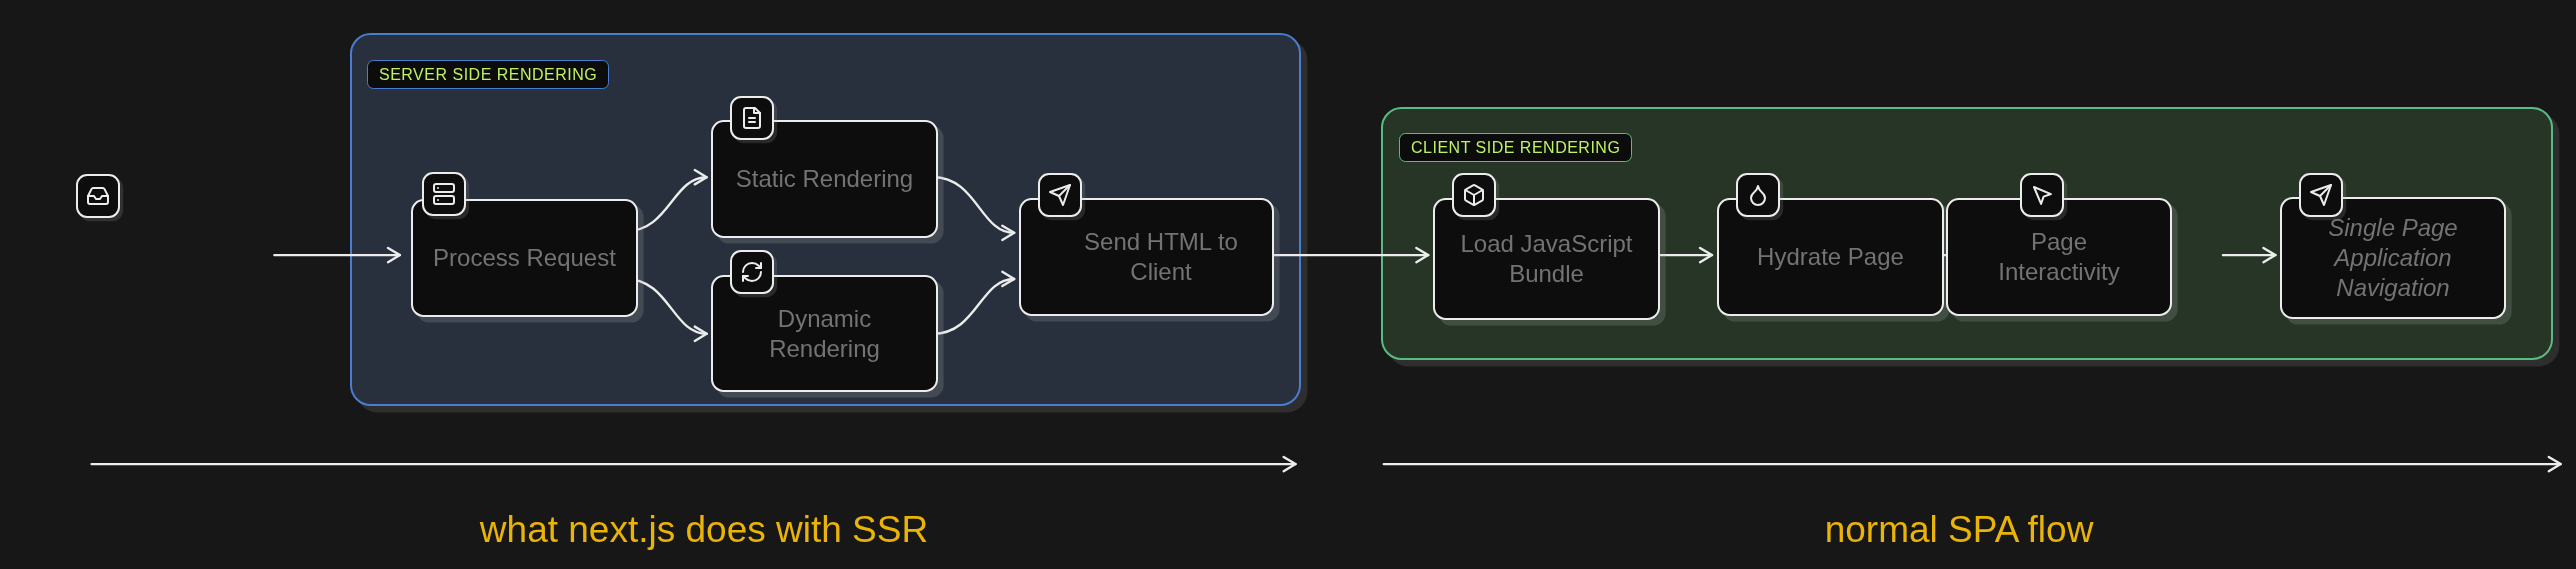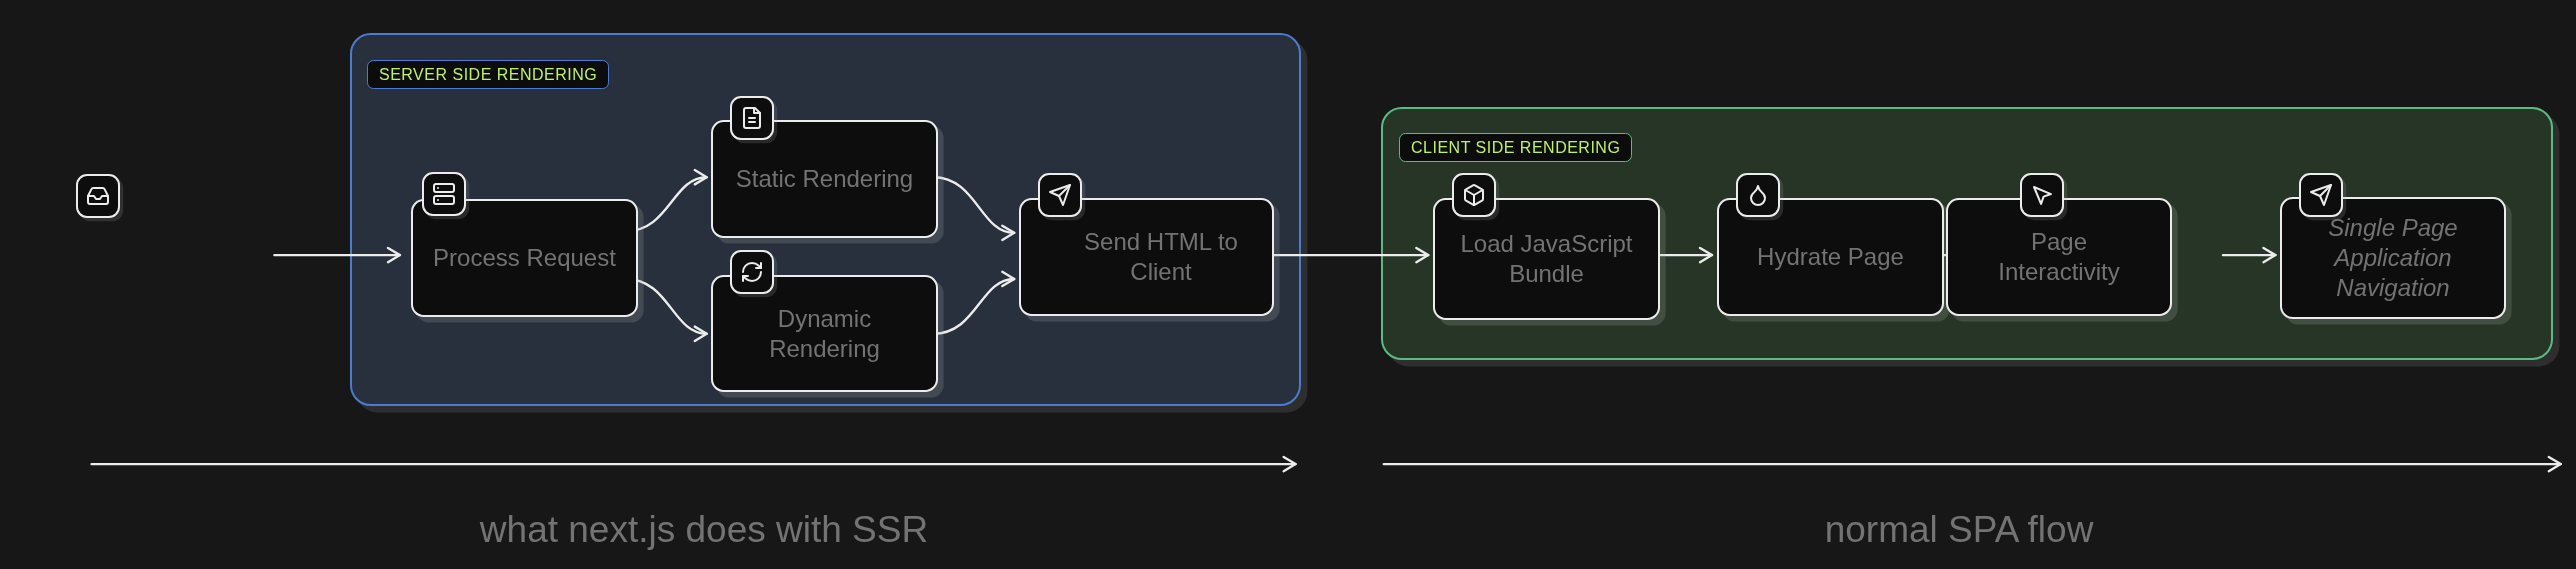--- a/index.html
+++ b/index.html
@@ -46,21 +46,21 @@
   .c-dynamic{left:730px;top:250px;}
   .c-send{left:1038px;top:173px;}
   .c-loadjs{left:1452px;top:173px;}
   .c-hydrate{left:1736px;top:173px;}
   .c-pageint{left:2020px;top:173px;}
   .c-spanav{left:2299px;top:173px;}
   
   .edges{position:absolute;left:0;top:0;z-index:4;pointer-events:none;}
   
   .caption{
-    position:absolute;transform:translateX(-50%);color:#737373;font-size:37px;white-space:nowrap;z-index:3;
+    position:absolute;transform:translateX(-50%);color:#eab308;font-size:37px;white-space:nowrap;z-index:3;
   }
   .cap-ssr{left:704px;top:509px;}
   .cap-spa{left:1959px;top:509px;}
 </style>
 </head>
 <body>
 
 <div class="canvas">
 
   <div class="group group-ssr"></div>

